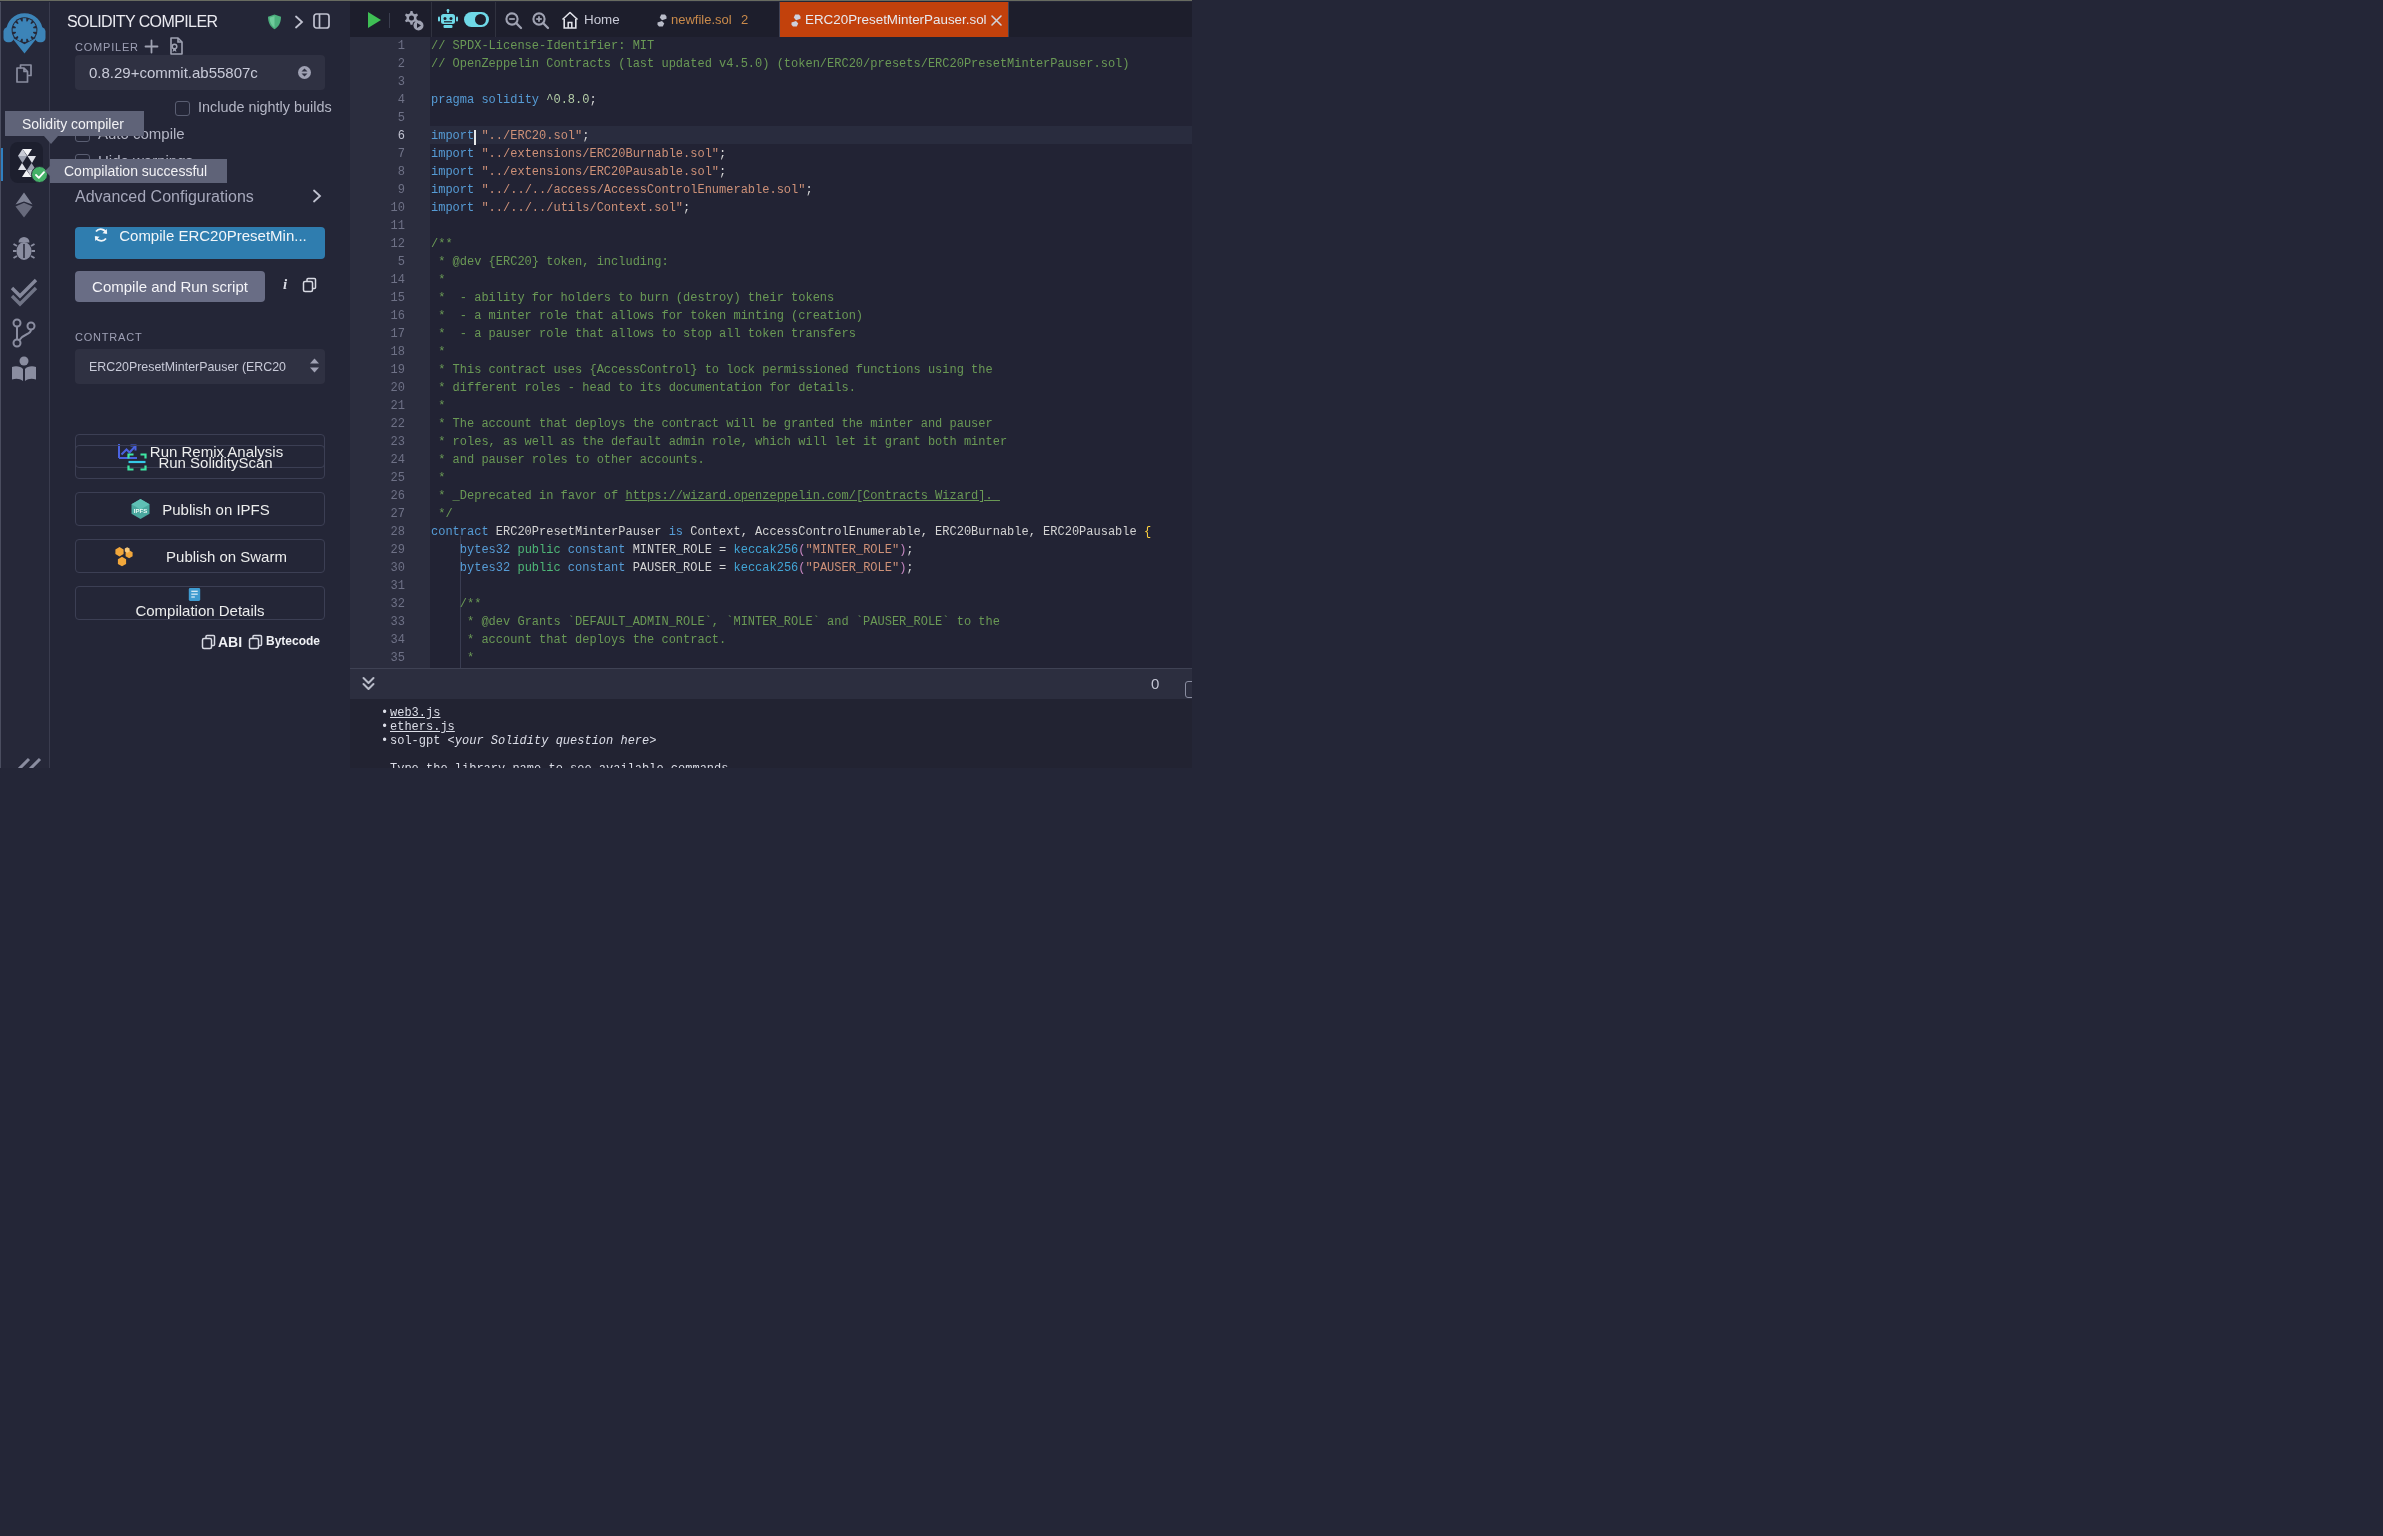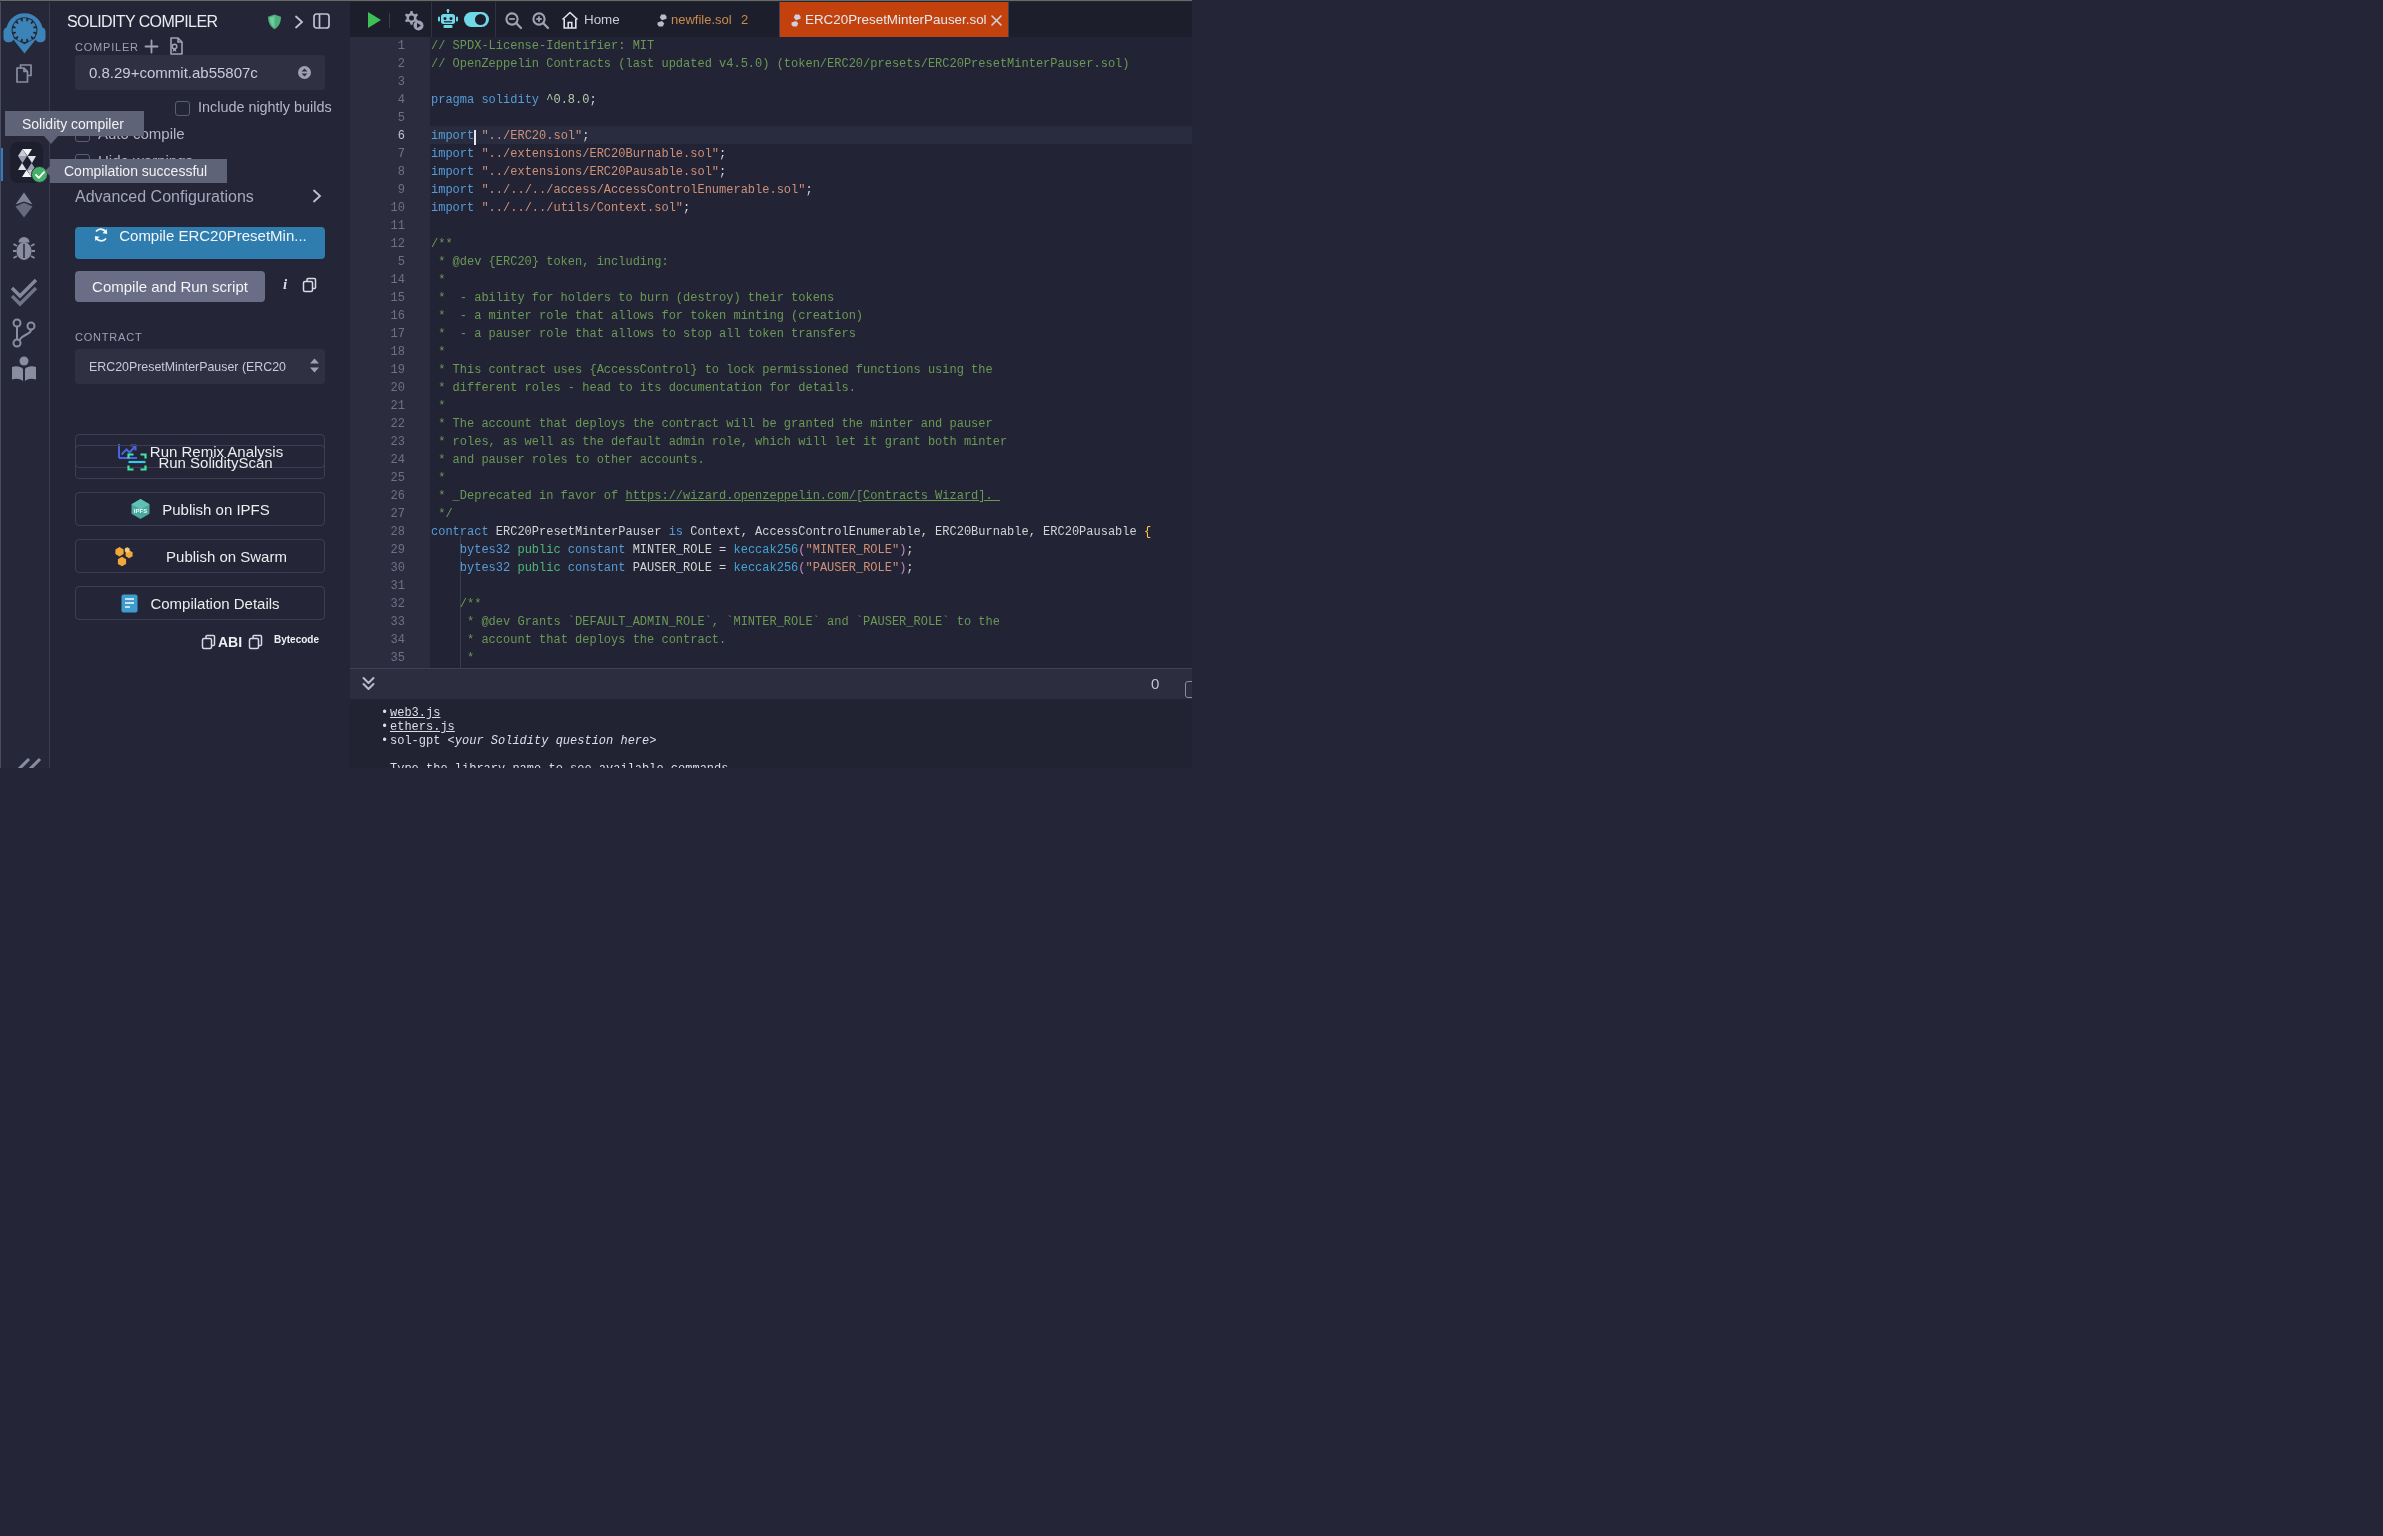--- a/index.html
+++ b/index.html
@@ -234,41 +234,41 @@
     </div>
     <div class="btn-outline" style="top:537px;gap:20px;">
       <svg width="22" height="21" viewBox="0 0 22 21" style="margin-right:11px;">
         <path d="M6.5 1 L10.6 3.4 L10.6 8.1 L6.5 10.5 L2.4 8.1 L2.4 3.4 Z" fill="#f2a73b"></path>
         <path d="M16.1 4.2 L19.6 6.2 L19.6 10.3 L16.1 12.3 L12.6 10.3 L12.6 6.2 Z" fill="#f2a73b"></path>
         <path d="M9 10.8 L13.1 13.2 L13.1 17.9 L9 20.3 L4.9 17.9 L4.9 13.2 Z" fill="#f2a73b"></path>
         <path d="M14.2 1.2 L16.6 2.6 L16.6 5.4 L14.2 6.8 L11.8 5.4 L11.8 2.6 Z" fill="#f7c97e"></path>
       </svg>
       <span>Publish on Swarm</span>
     </div>
-    <div class="btn-outline" style="top:584px;">
+    <div class="btn-outline" style="top:584px;flex-direction:column;">
       <svg width="19" height="21" viewBox="0 0 19 21" style="margin-right:11px;">
         <rect x="1.5" y="1.5" width="16" height="18" rx="2" fill="#3e9bd0"></rect>
         <g stroke="#eaf4fb" stroke-width="1.6">
           <line x1="5" y1="6" x2="14" y2="6"></line>
           <line x1="5" y1="10" x2="14" y2="10"></line>
           <line x1="5" y1="14" x2="10" y2="14"></line>
         </g>
       </svg>
       <span>Compilation Details</span>
     </div>
     <svg class="abs" style="left:151px;top:632px;" width="15" height="16" viewBox="0 0 15 16">
       <rect x="1.5" y="4.5" width="9" height="10" rx="1.5" fill="none" stroke="#d8dae3" stroke-width="1.5"></rect>
       <path d="M5 4.5 L5 2.5 A1 1 0 0 1 6 1.5 L12.5 1.5 A1 1 0 0 1 13.5 2.5 L13.5 10.5 A1 1 0 0 1 12.5 11.5 L10.5 11.5" fill="none" stroke="#d8dae3" stroke-width="1.5"></path>
     </svg>
     <div class="abs" style="left:168px;top:632px;color:#f0f1f5;font-size:14px;font-weight:bold;">ABI</div>
     <svg class="abs" style="left:198px;top:632px;" width="15" height="16" viewBox="0 0 15 16">
       <rect x="1.5" y="4.5" width="9" height="10" rx="1.5" fill="none" stroke="#d8dae3" stroke-width="1.5"></rect>
       <path d="M5 4.5 L5 2.5 A1 1 0 0 1 6 1.5 L12.5 1.5 A1 1 0 0 1 13.5 2.5 L13.5 10.5 A1 1 0 0 1 12.5 11.5 L10.5 11.5" fill="none" stroke="#d8dae3" stroke-width="1.5"></path>
     </svg>
-    <div class="abs" style="left:224px;top:632px;color:#f0f1f5;font-size:10px;font-weight:bold;">Bytecode</div>
+    <div class="abs" style="left:216px;top:632px;color:#f0f1f5;font-size:12px;font-weight:bold;">Bytecode</div>
   </div>
   <div id="main">
     <div id="tabbar">
       <div class="abs" style="left:18px;top:10px;width:0;height:0;border-left:13px solid #3fbf55;border-top:8px solid transparent;border-bottom:8px solid transparent;"></div>
       <div class="abs" style="left:39px;top:11px;width:1px;height:15px;background:#3a3d4e;"></div>
       <svg class="abs" style="left:50px;top:7px;" width="26" height="23" viewBox="0 0 26 23">
         <g fill="#9fa2b2">
           <path d="M10.5 2 L12.5 2 L13 4.2 A5.6 5.6 0 0 1 14.8 5.2 L17 4.5 L18 6.3 L16.4 7.9 A5.6 5.6 0 0 1 16.4 9.9 L18 11.5 L17 13.3 L14.8 12.6 A5.6 5.6 0 0 1 13 13.6 L12.5 15.8 L10.5 15.8 L10 13.6 A5.6 5.6 0 0 1 8.2 12.6 L6 13.3 L5 11.5 L6.6 9.9 A5.6 5.6 0 0 1 6.6 7.9 L5 6.3 L6 4.5 L8.2 5.2 A5.6 5.6 0 0 1 10 4.2 Z M11.5 6.4 A2.5 2.5 0 1 0 11.5 11.4 A2.5 2.5 0 1 0 11.5 6.4 Z"></path>
           <circle cx="18.5" cy="16.5" r="5"></circle>
         </g>

